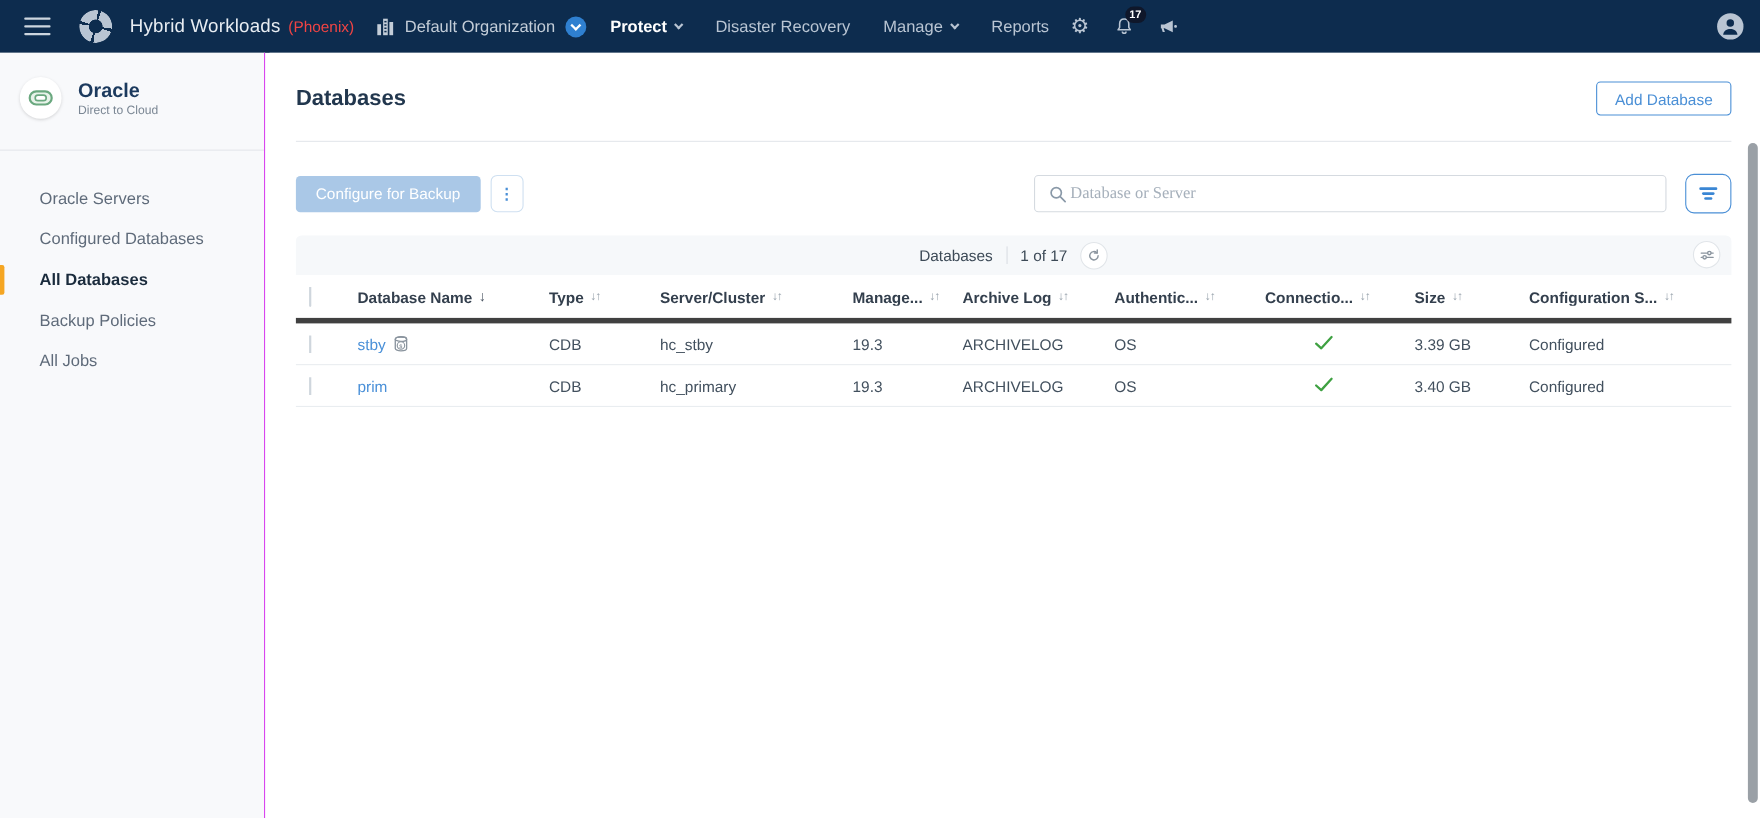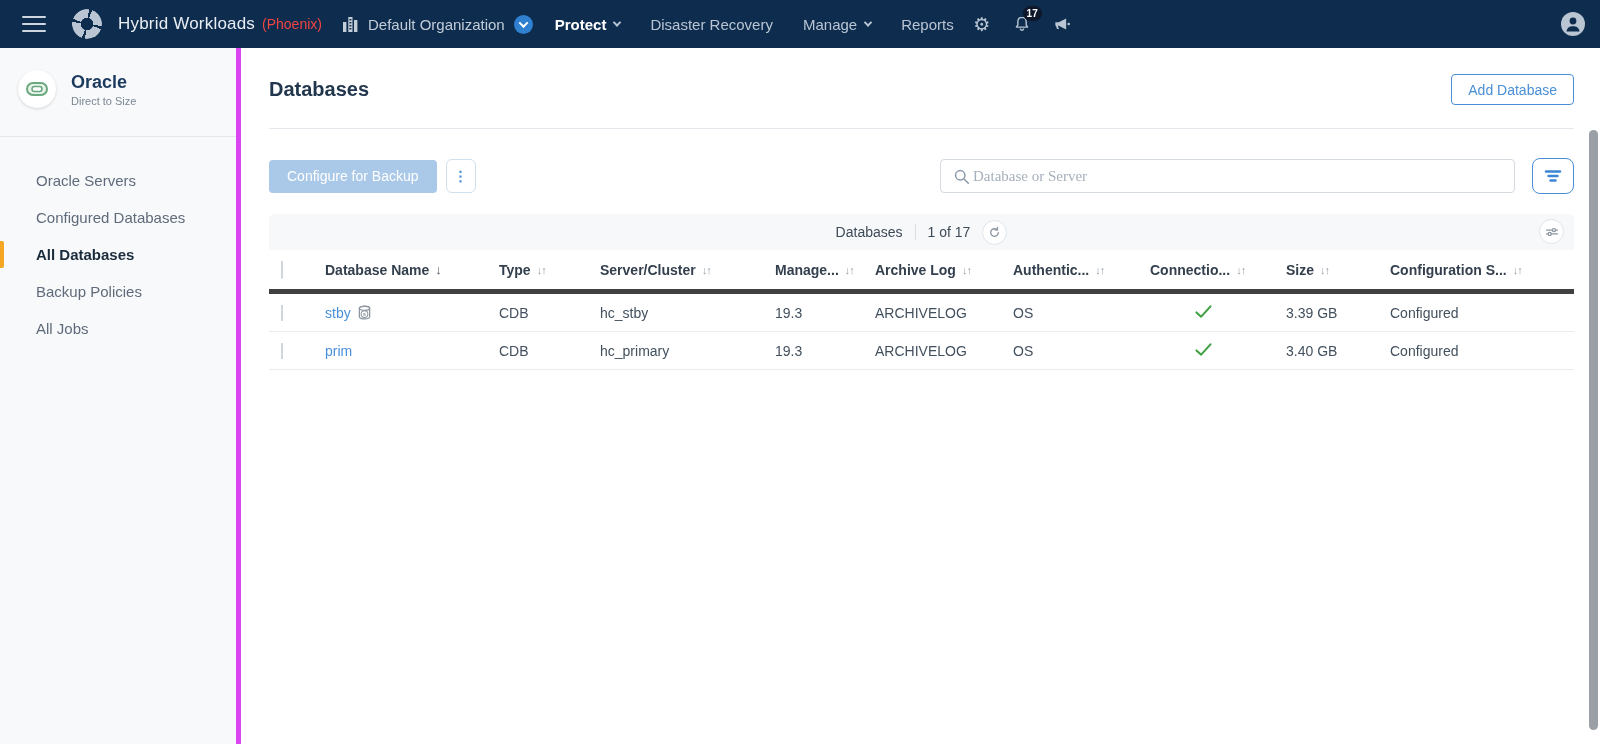--- a/index.html
+++ b/index.html
@@ -34,21 +34,21 @@
   .topnav .nav-item.active { color:#ffffff; font-weight:bold; }
   .top-icons { display:flex; align-items:center; gap:16px; margin-left:16px; }
   .icon-btn { position:relative; cursor:pointer; display:flex; align-items:center; justify-content:center; width:24px; height:24px; }
   .gear-glyph { font-family:"DejaVu Sans", sans-serif; font-size:19px; color:#b9c5d3; line-height:1; }
   .notif-badge { position:absolute; top:-6px; right:-8px; min-width:18px; height:15px; padding:0 4px;
                  background:#0f172a; color:#fff; font-size:10px; font-weight:bold; border-radius:8px;
                  display:flex; align-items:center; justify-content:center; }
   .avatar { margin-left:auto; width:26px; height:26px; cursor:pointer; }
 
   
-  .sidebar { position:absolute; top:48px; left:0; bottom:0; width:241px; background:#f8f9fb; border-right:5px solid #d946ef; }
+  .sidebar { position:absolute; top:48px; left:0; bottom:0; width:241px; background:#f8f9fb; border-right:1px solid #d946ef; }
   .side-head { display:flex; align-items:center; padding:22px 18px 20px 18px; }
   .app-circle { width:38px; height:38px; border-radius:50%; background:#fff; box-shadow:0 1px 3px rgba(0,0,0,.15);
                 display:flex; align-items:center; justify-content:center; }
   .side-head-text { margin-left:15px; }
   .side-app-name { font-size:18px; font-weight:bold; color:#1c3a5e; }
   .side-app-sub { font-size:11px; color:#7b8794; margin-top:2px; }
   .side-divider { height:1px; background:#e4e7eb; margin-top:8px; }
   .side-nav { margin-top:25px; }
   .side-item { position:relative; display:flex; align-items:center; height:37px; padding-left:36px;
                font-size:15px; color:#5f6b7a; cursor:pointer; }
@@ -185,21 +185,21 @@
   <aside class="sidebar">
     <div class="side-head">
       <div class="app-circle">
         <svg width="24" height="18" viewBox="0 0 24 18">
           <rect x="2" y="3" width="20" height="12" rx="6" fill="#e8f3ea" stroke="#6aa87f" stroke-width="2"></rect>
           <rect x="7" y="6.5" width="10" height="5" rx="2.5" fill="#ffffff" stroke="#6aa87f" stroke-width="1.5"></rect>
         </svg>
       </div>
       <div class="side-head-text">
         <div class="side-app-name">Oracle</div>
-        <div class="side-app-sub">Direct to Size</div>
+        <div class="side-app-sub">Direct to Cloud</div>
       </div>
     </div>
     <div class="side-divider"></div>
     <nav class="side-nav">
       <div class="side-item">
           <span>Oracle Servers</span>
         </div>
       <div class="side-item">
           <span>Configured Databases</span>
         </div>

